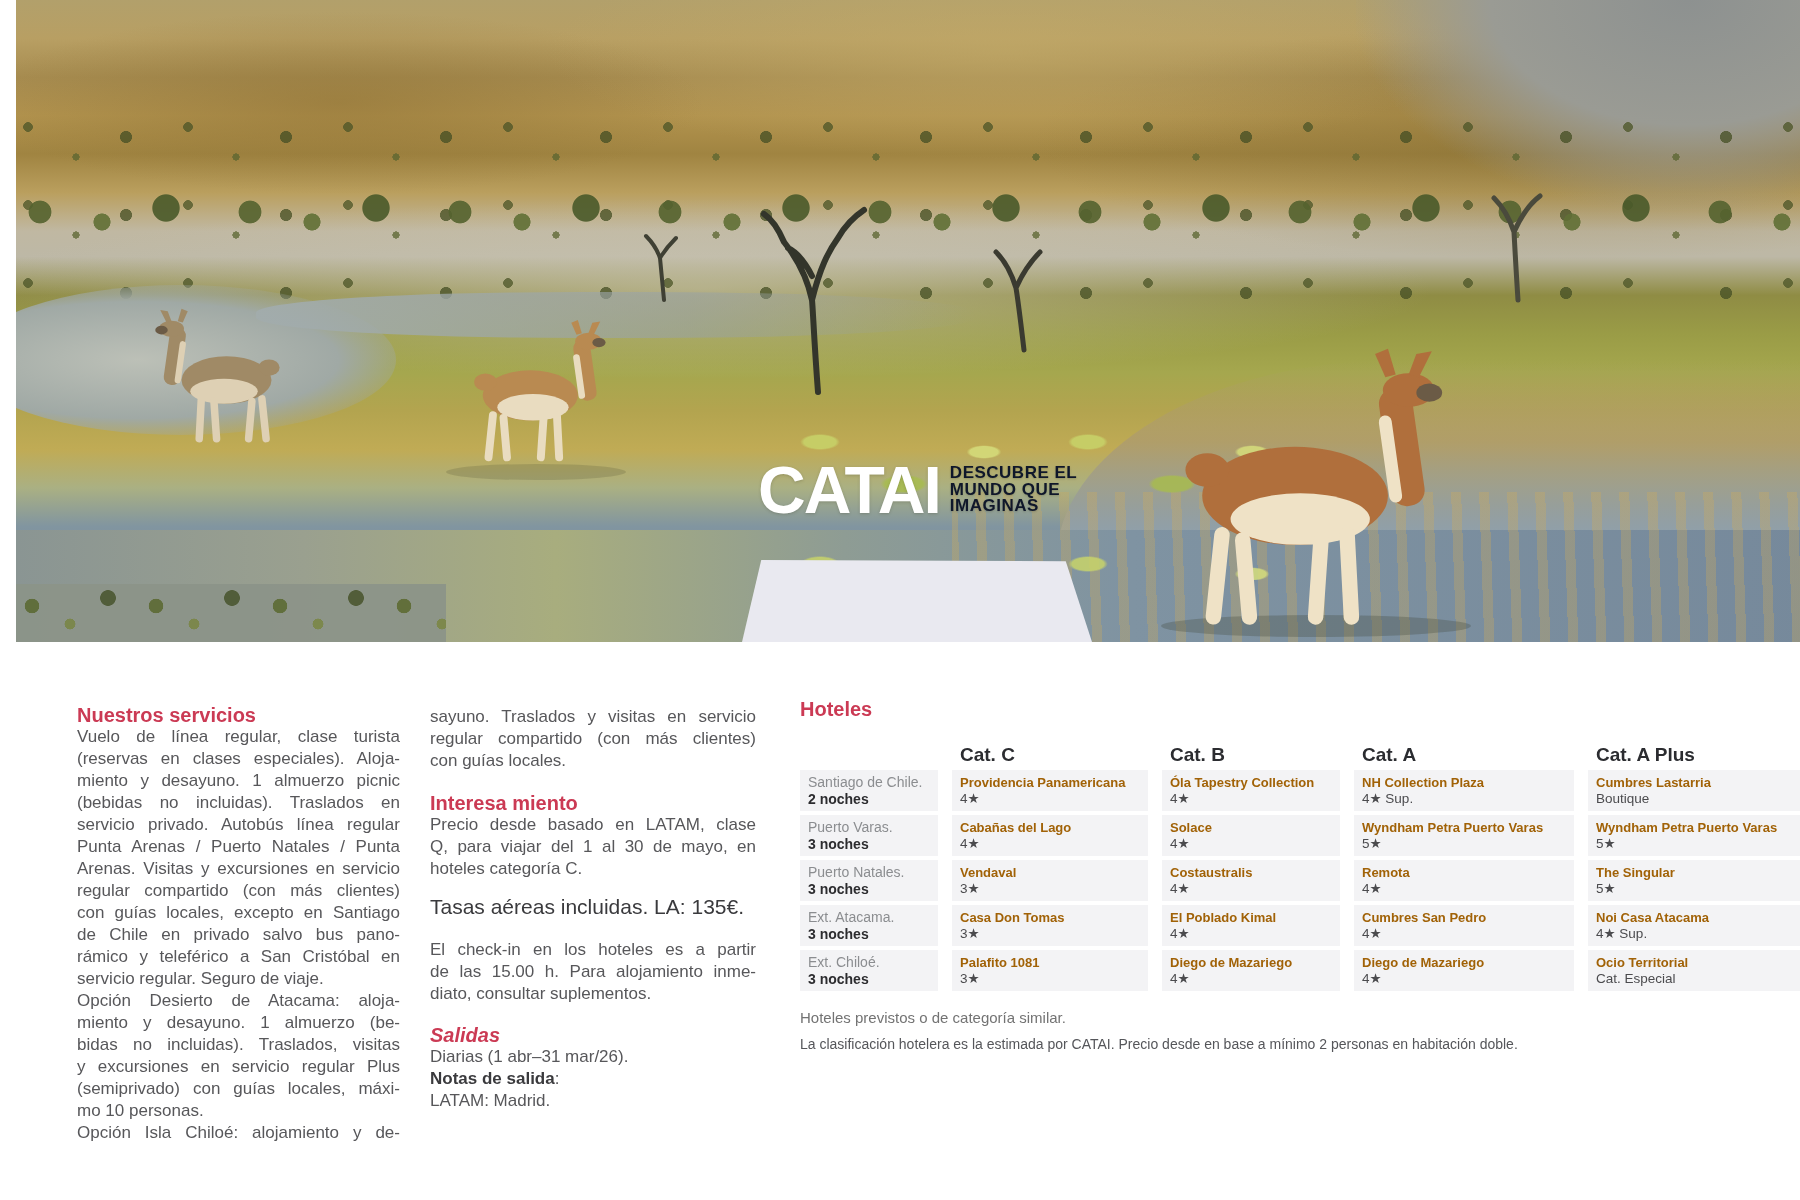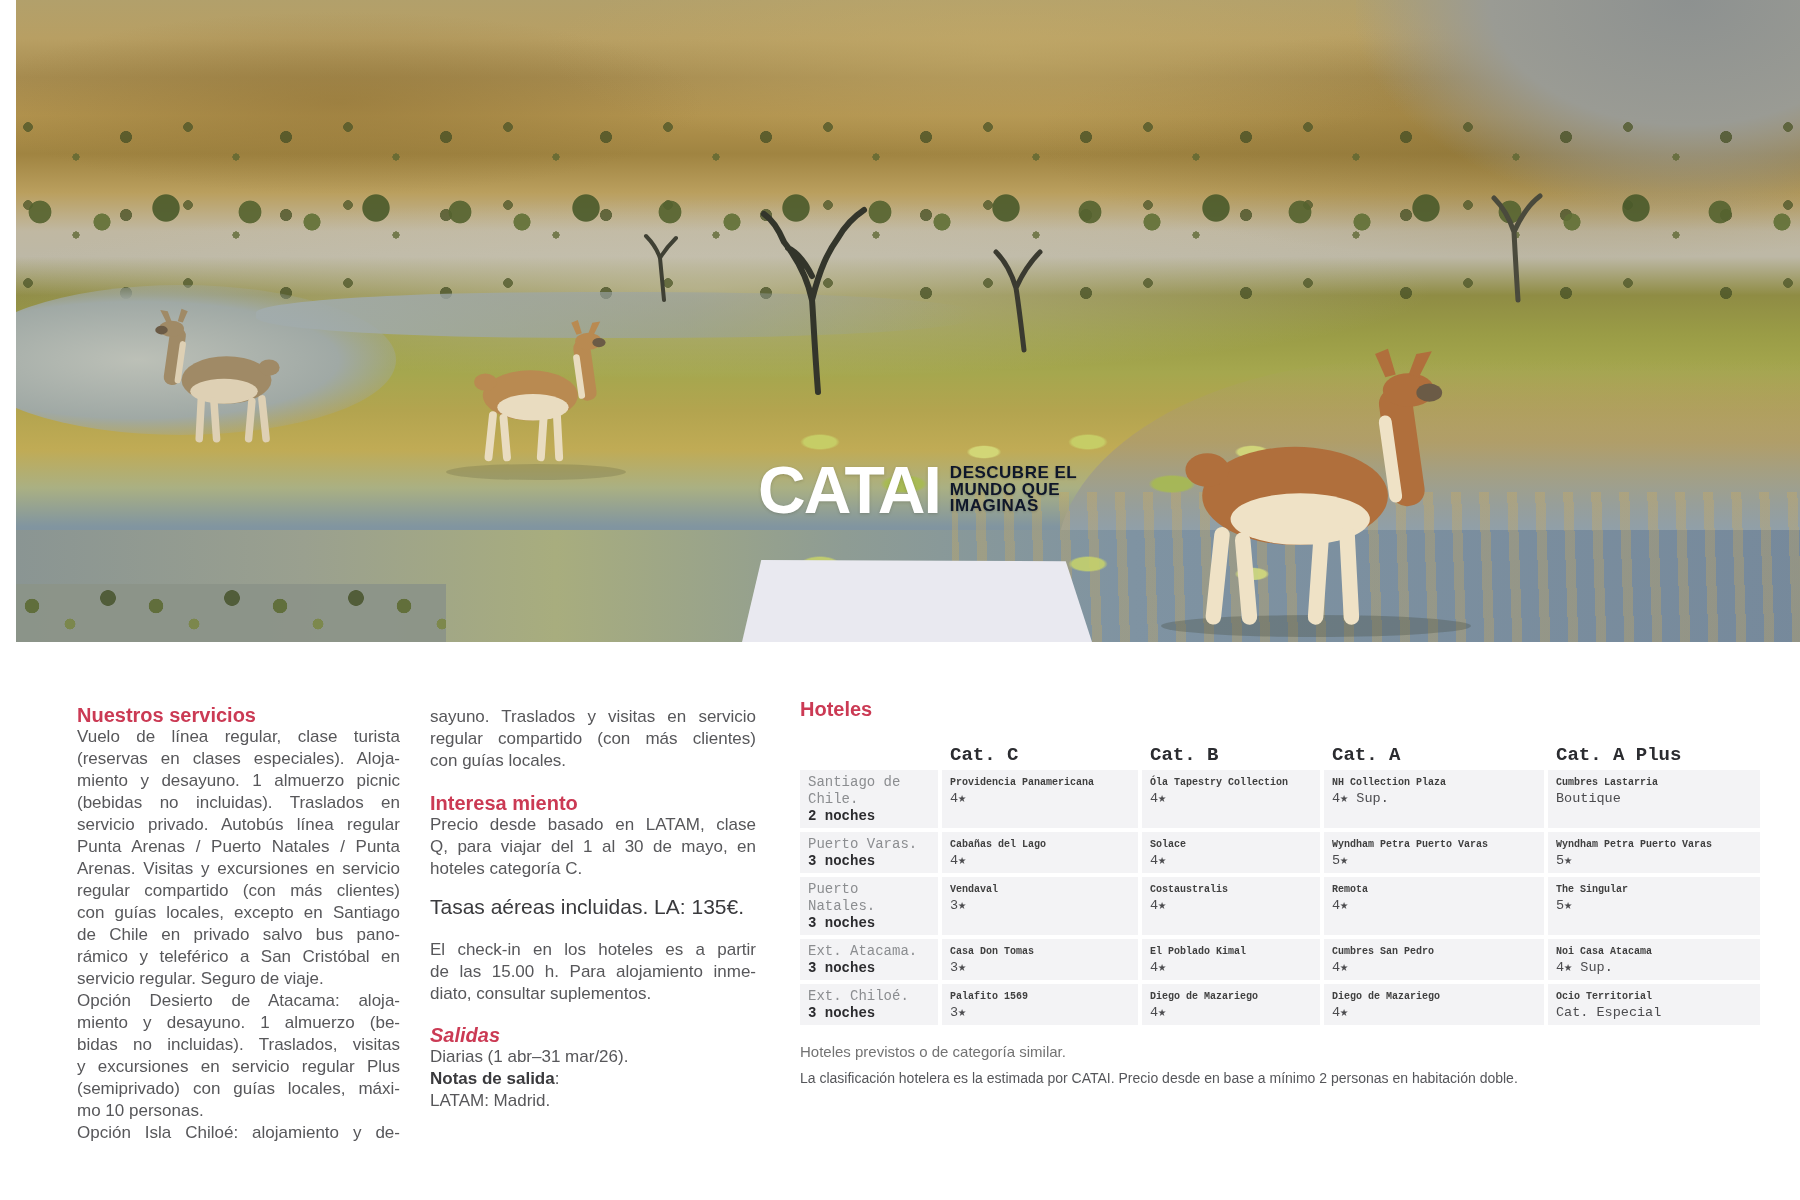--- a/index.html
+++ b/index.html
@@ -71,29 +71,29 @@
   .col-left{position:absolute;left:77px;top:704px;width:323px;}
   .col-left h3{margin-bottom:0;}
   .col-mid{position:absolute;left:430px;top:706px;width:326px;}
   .mt20{margin-top:20px;} .mt22{margin-top:21px;} .mt19{margin-top:19px;font-style:italic;}
   .bold-line{margin:16px 0 0 0;font-size:21px;line-height:22px;font-weight:400;color:#3a3a3d;}
   .plain{margin:0;font-size:17px;line-height:22px;color:#57575a;}
   .notas .b{font-weight:700;color:#3a3a3d;}
 
   
   .hotels{position:absolute;left:800px;top:698px;width:960px;}
-  .t-head,.t-row{display:grid;grid-template-columns:138px 196px 178px 220px 212px;column-gap:4px;font-family:Liberation Mono, monospace;}
+  .t-head,.t-row{display:grid;grid-template-columns:138px 196px 178px 220px 212px;column-gap:14px;}
   .t-head{margin-top:24px;}
   .t-head .hcell{font-size:19px;font-weight:700;color:#2b2c30;padding-left:8px;}
   .t-body{margin-top:4px;}
   .t-row{margin-bottom:4px;}
   .cell{background:#f3f3f5;padding:4px 8px;min-height:33px;}
   .place{font-size:14px;line-height:17px;color:#8b8d90;}
   .nights{font-size:14px;line-height:16px;font-weight:700;color:#2c2c2f;}
-  .hname{font-size:10px;line-height:17px;font-weight:700;color:#404040;}
+  .hname{font-size:13px;line-height:17px;font-weight:700;color:#a16207;}
   .hcat{font-size:13.5px;line-height:16px;color:#4b4b4e;}
   .fn1{margin:18px 0 0 0;font-size:15px;line-height:18px;color:#737373;}
   .fn2{margin:9px 0 0 0;font-size:14px;line-height:17px;color:#55565a;}
 </style>
 </head>
 <body>
 
 <div class="page">
 
   <div class="photo">
@@ -304,21 +304,21 @@
             <div class="hname">Noi Casa Atacama</div>
             <div class="hcat">4★ Sup.</div>
           </div>
         </div>
         <div class="t-row">
           <div class="cell">
             <div class="place">Ext. Chiloé.</div>
             <div class="nights">3 noches</div>
           </div>
           <div class="cell">
-            <div class="hname">Palafito 1569</div>
+            <div class="hname">Palafito 1081</div>
             <div class="hcat">3★</div>
           </div>
           <div class="cell">
             <div class="hname">Diego de Mazariego</div>
             <div class="hcat">4★</div>
           </div>
           <div class="cell">
             <div class="hname">Diego de Mazariego</div>
             <div class="hcat">4★</div>
           </div>

